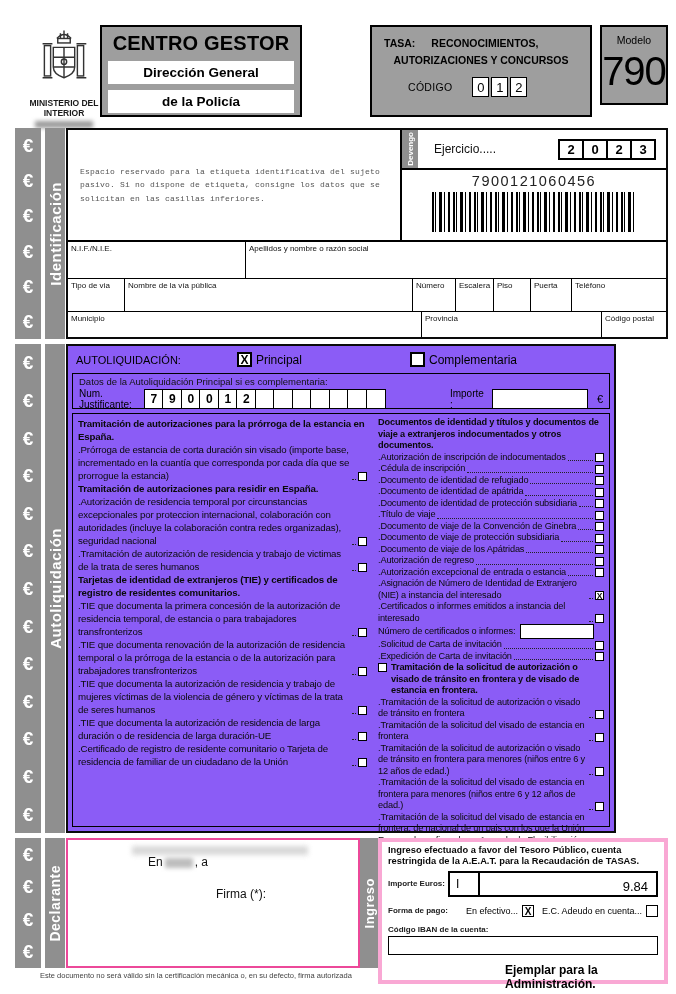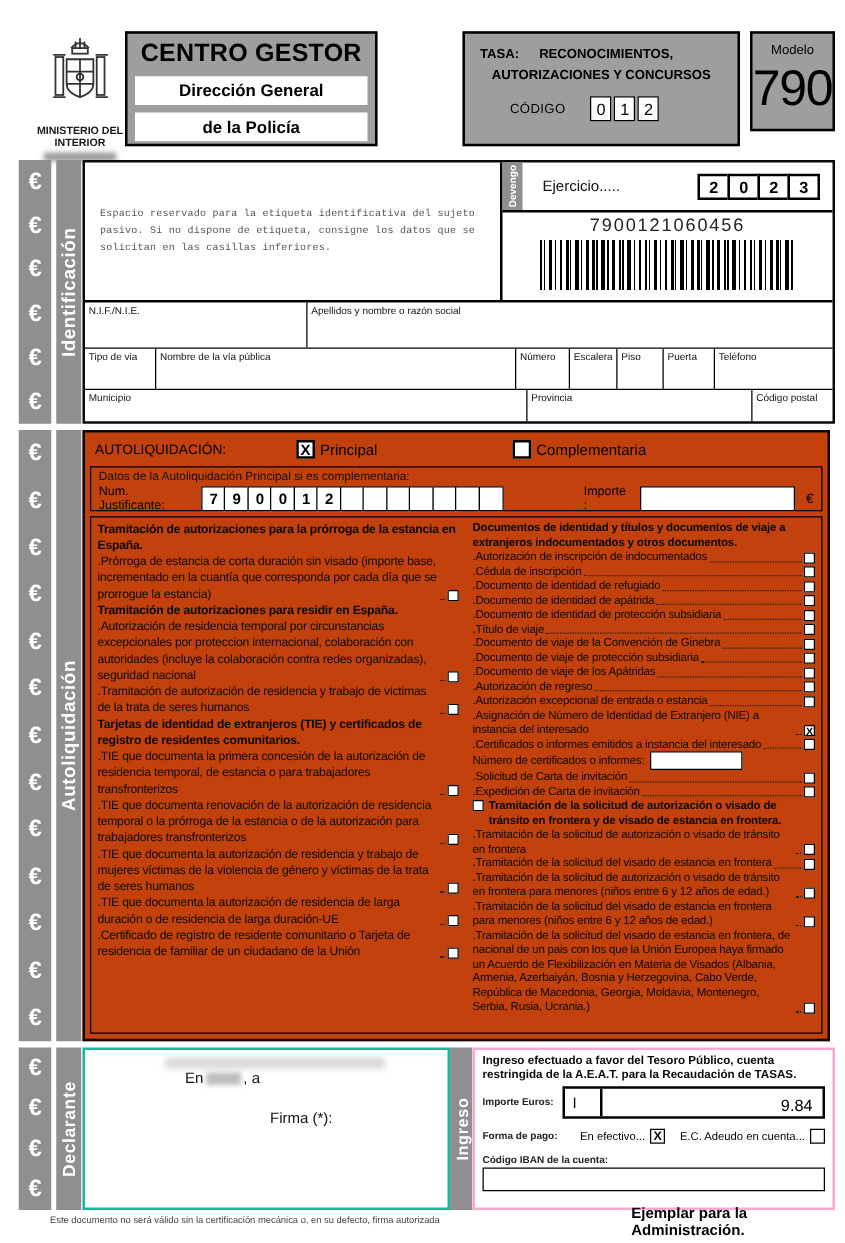--- a/index.html
+++ b/index.html
@@ -51,21 +51,21 @@
   .bars { width:204px; height:40px; margin:3px auto 0;
     background-image:repeating-linear-gradient(90deg,#000 0 2px,#fff 2px 3px,#000 3px 4px,#fff 4px 7px,#000 7px 10px,#fff 10px 12px,#000 12px 13px,#fff 13px 16px,#000 16px 18px,#fff 18px 21px); }
   .frow { display:flex; }
   .fcell { border-right:1.5px solid #000; padding:2px 3px; font-size:8px; color:#111; overflow:hidden; white-space:nowrap; }
   .fcell:last-child { border-right:none; }
   .row-nif { height:38px; border-top:2px solid #000; }
   .row-via { height:33px; border-top:1.5px solid #000; }
   .row-mun { height:26px; border-top:1.5px solid #000; }
 
   
-  .al-box { left:66px; top:344px; width:598px; height:489px; border:2px solid #0a0a0a; background:#c2410c; }
+  .al-box { left:66px; top:344px; width:550px; height:489px; border:2px solid #0a0a0a; background:#8b5cf6; }
   .al-row1 { height:27px; display:flex; align-items:center; padding-left:8px; font-size:11px; }
   .bigcb { width:15px; height:15px; border:2px solid #000; font-size:12px; font-weight:bold; text-align:center; line-height:12px; background:#fff; }
   .cb1 { margin-left:56px; }
   .cb2 { margin-left:108px; }
   .cbl { font-size:12px; margin-left:4px; }
   .al-datos { margin:0 4px; border:1.5px solid #000; height:36px; padding:2px 6px; }
   .datos-label { font-size:9.5px; color:#111; }
   .numrow { display:flex; align-items:center; margin-top:1px; }
   .numlabel { font-size:10px; }
   .jcells { display:flex; margin-left:8px; }
@@ -81,28 +81,28 @@
   .chk-row .txt { flex:0 1 auto; }
   .dots { flex:1 1 4px; min-width:4px; border-bottom:1.6px dotted #222; margin:0 2px 2px 2px; }
   .cbx { flex:0 0 auto; width:9px; height:9px; border:1.2px solid #000; background:#fff; font-size:8.5px; font-weight:bold; line-height:8px; text-align:center; margin-bottom:1px; }
   .headcb { align-items:flex-start; }
   .headcb .cbx { margin:1px 4px 0 0; }
   .headcb .txt { font-weight:bold; }
   .inprow { align-items:center; }
   .inline-input { width:74px; height:15px; border:1.6px solid #000; margin-left:5px; background:#fff; }
 
   
-  .dec-box { left:66px; top:838px; width:294px; height:130px; border:2px solid #14b8a6; background:#fff; }
+  .dec-box { left:66px; top:838px; width:294px; height:130px; border:2px solid #ec4899; background:#fff; }
   .dec-blur { left:64px; top:6px; width:176px; height:9px; background:#c4c4c4; filter:blur(2.5px); opacity:.65; }
   .en-line { left:80px; top:15px; font-size:12px; color:#111; }
   .en-redact { display:inline-block; width:28px; height:10px; background:#bdbdbd; filter:blur(2px); vertical-align:middle; margin:0 2px; }
   .firma { left:148px; top:47px; font-size:12px; color:#111; }
   .ing-strip { left:360px; top:838px; width:18px; height:130px; background:#8f8f8f; display:flex; align-items:center; justify-content:center; }
   .ing-strip .vtext { font-size:13px; }
-  .ing-box { left:378px; top:838px; width:290px; height:130px; border:2px solid #f9a8d4; background:#fff; padding:3px 6px; }
+  .ing-box { left:378px; top:838px; width:290px; height:146px; border:4px solid #f9a8d4; background:#fff; padding:3px 6px; }
   .ing-head { font-size:9.3px; font-weight:bold; line-height:1.18; color:#0a0a0a; }
   .imp-row { display:flex; align-items:center; margin-top:4px; }
   .ing-small { font-size:8px; font-weight:bold; color:#222; }
   .imp-outer { width:210px; height:26px; border:2px solid #000; display:flex; margin-left:auto; background:#fff; }
   .imp-cur { width:30px; border-right:2px solid #000; font-size:12px; padding:4px 0 0 6px; }
   .imp-val { flex:1; text-align:right; font-size:13px; padding:6px 8px 0 0; }
   .fp-row { display:flex; align-items:center; margin-top:8px; }
   .fp-ef { font-size:9px; margin-left:18px; }
   .fp-cb { width:12px; height:12px; border:1.5px solid #000; font-size:10px; font-weight:bold; text-align:center; line-height:11px; margin-left:4px; background:#fff; }
   .fp-ad { font-size:9px; margin-left:auto; }

